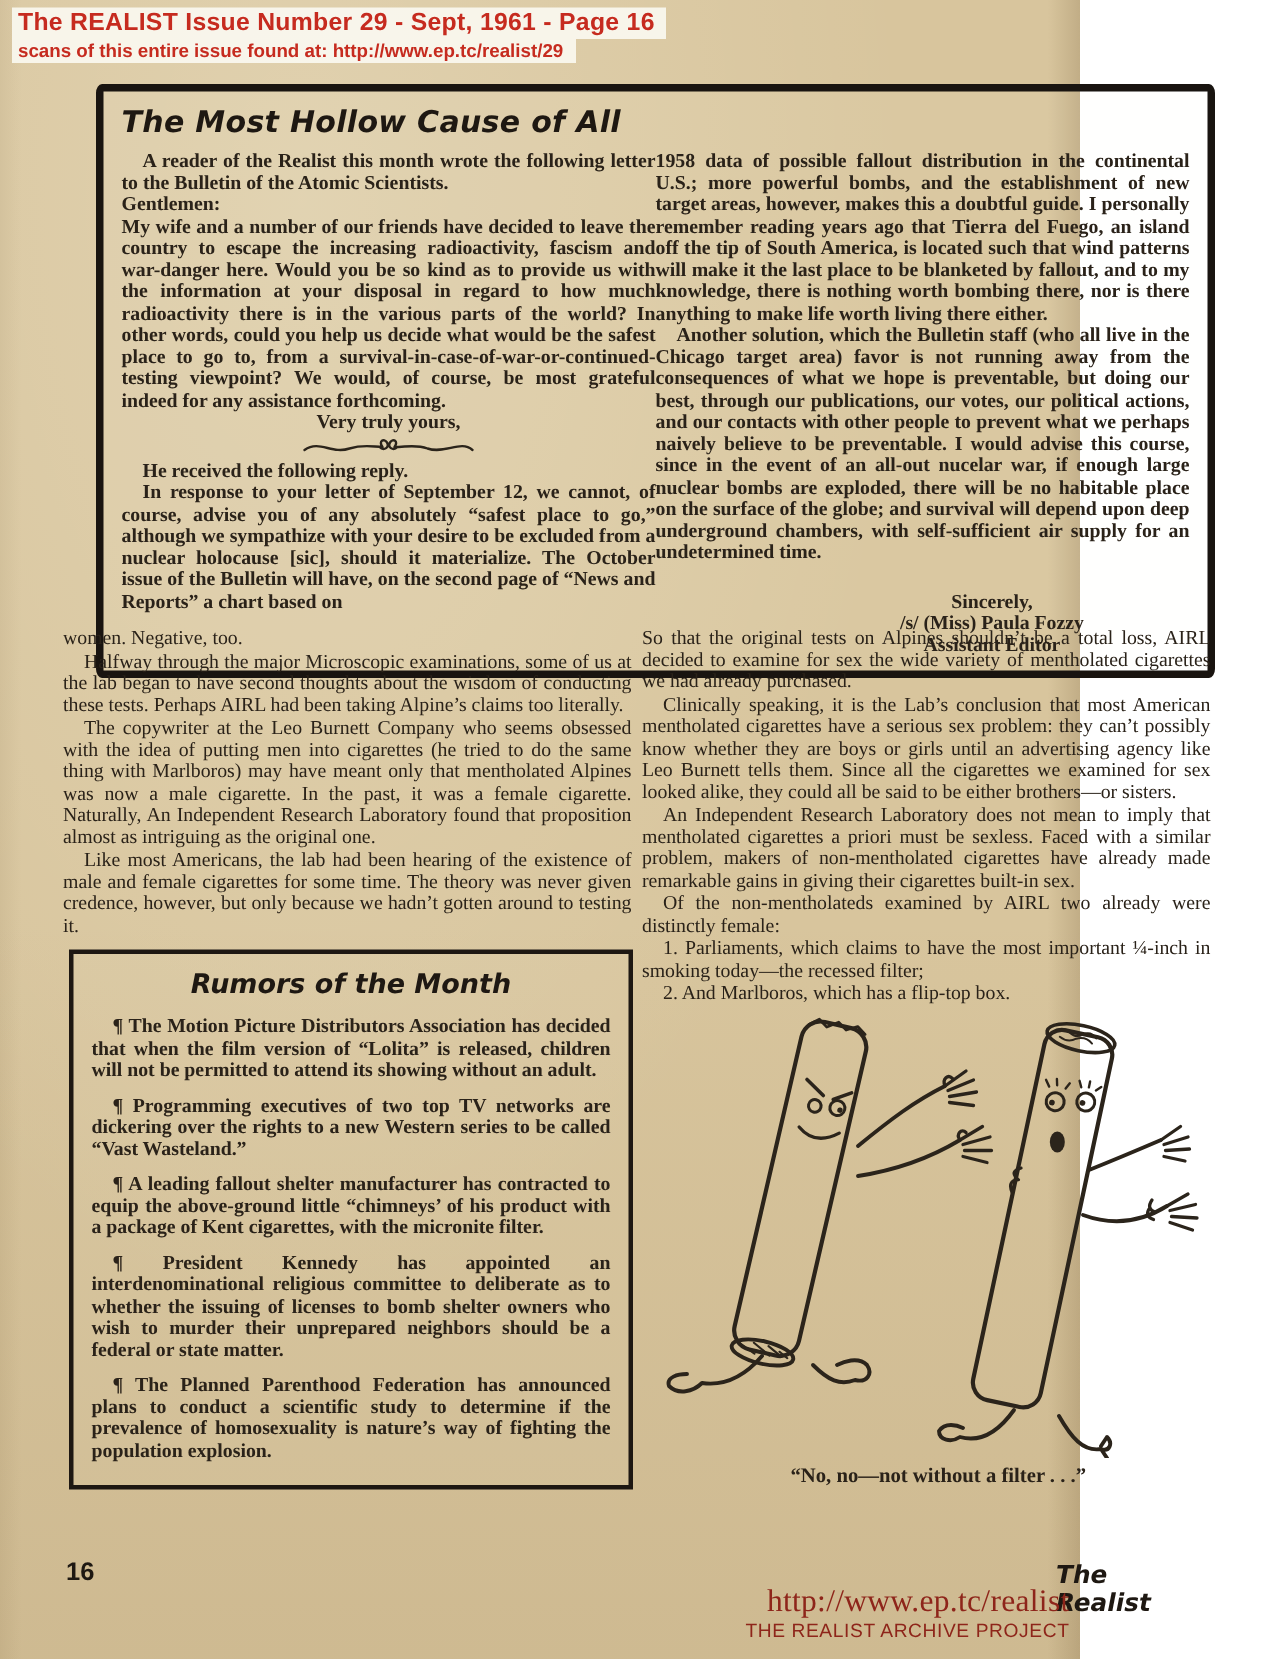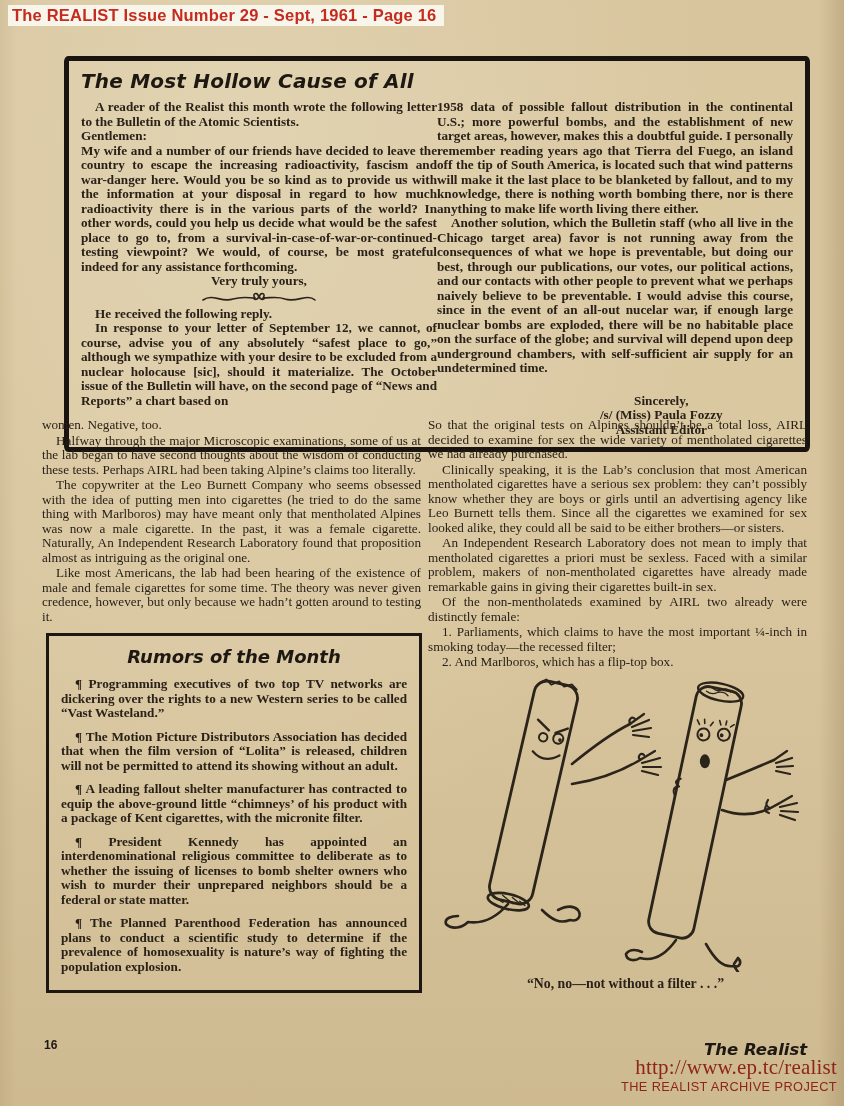--- a/index.html
+++ b/index.html
@@ -1,18 +1,18 @@
 <!DOCTYPE html>
 <html><head>
 <meta charset="utf-8">
 <style>
   html,body{margin:0;padding:0;}
   body{width:844px;height:1106px;overflow:hidden;
        font-family:"Liberation Serif", serif;}
-  #page{position:relative;width:844px;height:1106px;
+  #page{position:relative;width:720px;height:1106px;
         background:
           radial-gradient(ellipse at 28% 12%, rgba(255,252,238,.22), rgba(255,252,238,0) 55%),
           linear-gradient(180deg, rgba(120,88,40,0) 55%, rgba(120,88,40,.10) 100%),
           linear-gradient(90deg, rgba(90,65,30,.08) 0, rgba(90,65,30,0) 2%, rgba(90,65,30,0) 97%, rgba(90,65,30,.18) 100%),
           #d8c59d;
         color:#2a2219;}
   
   .hdr{position:absolute;left:8px;top:5px;}
   .hdr-line{display:table;background:rgba(250,248,240,.92);color:#c62b1f;
             font-family:"Liberation Sans", sans-serif;font-weight:bold;
@@ -44,36 +44,37 @@
              border:3px solid #1d1712;padding:8px 12px 6px;background:rgba(255,250,235,.05);}
   .rumors-title{font-family:"DejaVu Sans", sans-serif;font-weight:bold;font-style:italic;
                 font-size:18px;text-align:center;margin:2px 0 10px;color:#1e1812;}
   .rumorsbox .bodytext p{font-weight:bold;margin:0 0 9px;line-height:1.1;}
   
   .cartoon{margin-top:2px;margin-left:6px;}
   .cartoon svg{display:block;}
   .cartoon-caption{font-size:13.8px;font-weight:bold;text-align:center;margin:4px 0 0 10px;}
   
   .pagenum{position:absolute;left:44px;top:1038px;font-family:"Liberation Sans", sans-serif;
-           font-weight:bold;font-size:12px;color:#1e1812;}
+           font-weight:bold;font-size:17px;color:#1e1812;}
   .magname{position:absolute;left:704px;top:1040px;font-family:"DejaVu Sans", sans-serif;
            font-weight:bold;font-style:italic;font-size:16.5px;color:#1e1812;}
   .redfoot{position:absolute;right:7px;top:1056px;text-align:right;color:#8e251a;
            font-family:"Liberation Sans", sans-serif;}
   .redfoot .url{font-size:21px;letter-spacing:.2px;line-height:1.05;font-family:Liberation Serif, serif;}
   .redfoot .archive{font-size:12.8px;letter-spacing:.4px;margin-top:1px;}
   .ink{stroke:#2b241b;fill:none;stroke-linecap:round;stroke-linejoin:round;}
 </style>
 </head>
 <body>
 
 <div id="page">
 
   <div class="hdr">
     <div class="hdr-line hdr-line1">The REALIST Issue Number 29 - Sept, 1961 - Page 16</div>
+    <div class="hdr-line hdr-line2">scans of this entire issue found at: http://www.ep.tc/realist/29</div>
   </div>
 
   <div class="letterbox">
     <div class="letterbox-title">The Most Hollow Cause of All</div>
     <div class="lb-cols">
       <div class="lb-col">
         <div class="bodytext">
             <p class="ind ">A reader of the Realist this month wrote the following letter to the Bulletin of the Atomic Scientists.</p>
             <p class="">Gentlemen:</p>
             <p class="">My wife and a number of our friends have decided to leave the country to escape the increasing radioactivity, fascism and war-danger here. Would you be so kind as to provide us with the information at your disposal in regard to how much radioactivity there is in the various parts of the world? In other words, could you help us decide what would be the safest place to go to, from a survival-in-case-of-war-or-continued-testing viewpoint? We would, of course, be most grateful indeed for any assistance forthcoming.</p>
@@ -105,22 +106,22 @@
     <div class="bodytext">
         <p class="">women. Negative, too.</p>
         <p class="ind ">Halfway through the major Microscopic examinations, some of us at the lab began to have second thoughts about the wisdom of conducting these tests. Perhaps AIRL had been taking Alpine’s claims too literally.</p>
         <p class="ind ">The copywriter at the Leo Burnett Company who seems obsessed with the idea of putting men into cigarettes (he tried to do the same thing with Marlboros) may have meant only that mentholated Alpines was now a male cigarette. In the past, it was a female cigarette. Naturally, An Independent Research Laboratory found that proposition almost as intriguing as the original one.</p>
         <p class="ind ">Like most Americans, the lab had been hearing of the existence of male and female cigarettes for some time. The theory was never given credence, however, but only because we hadn’t gotten around to testing it.</p>
       </div>
 
     <div class="rumorsbox">
       <div class="rumors-title">Rumors of the Month</div>
       <div class="bodytext">
+          <p class="ind ">¶ The Motion Picture Distributors Association has decided that when the film version of “Lolita” is released, children will not be permitted to attend its showing without an adult.</p>
           <p class="ind ">¶ Programming executives of two top TV networks are dickering over the rights to a new Western series to be called “Vast Wasteland.”</p>
-          <p class="ind ">¶ The Motion Picture Distributors Association has decided that when the film version of “Lolita” is released, children will not be permitted to attend its showing without an adult.</p>
           <p class="ind ">¶ A leading fallout shelter manufacturer has contracted to equip the above-ground little “chimneys’ of his product with a package of Kent cigarettes, with the micronite filter.</p>
           <p class="ind ">¶ President Kennedy has appointed an interdenominational religious committee to deliberate as to whether the issuing of licenses to bomb shelter owners who wish to murder their unprepared neighbors should be a federal or state matter.</p>
           <p class="ind ">¶ The Planned Parenthood Federation has announced plans to conduct a scientific study to determine if the prevalence of homosexuality is nature’s way of fighting the population explosion.</p>
         </div>
     </div>
   </div>
 
   <div class="col col-right">
     <div class="bodytext">
         <p class="">So that the original tests on Alpines shouldn’t be a total loss, AIRL decided to examine for sex the wide variety of mentholated cigarettes we had already purchased.</p>

